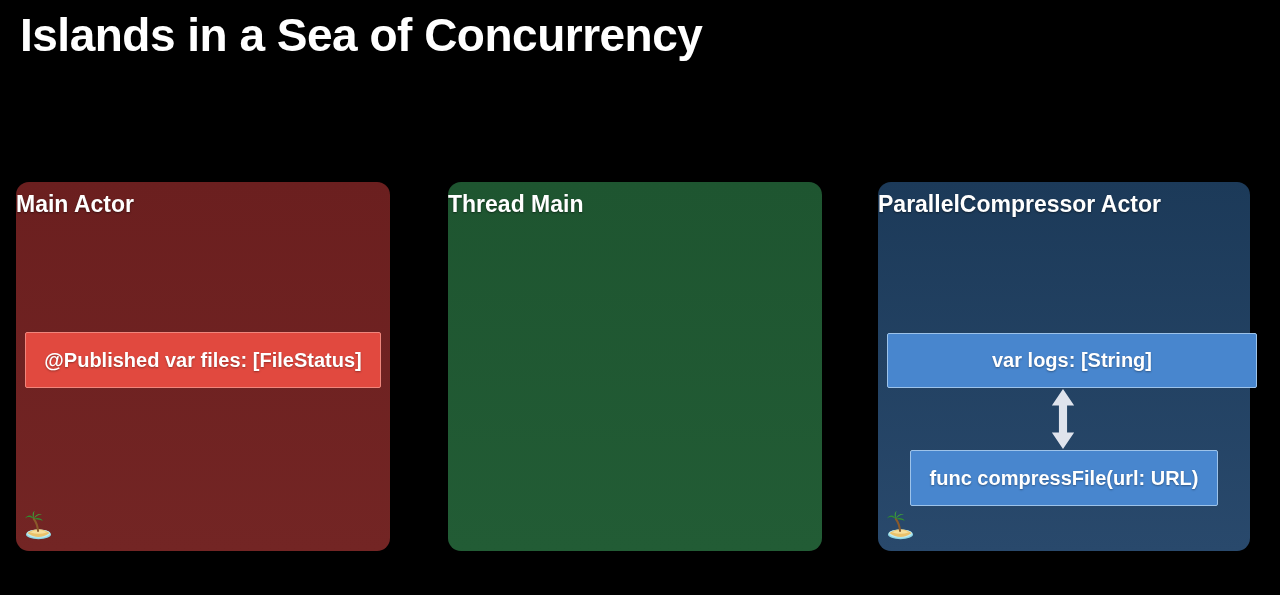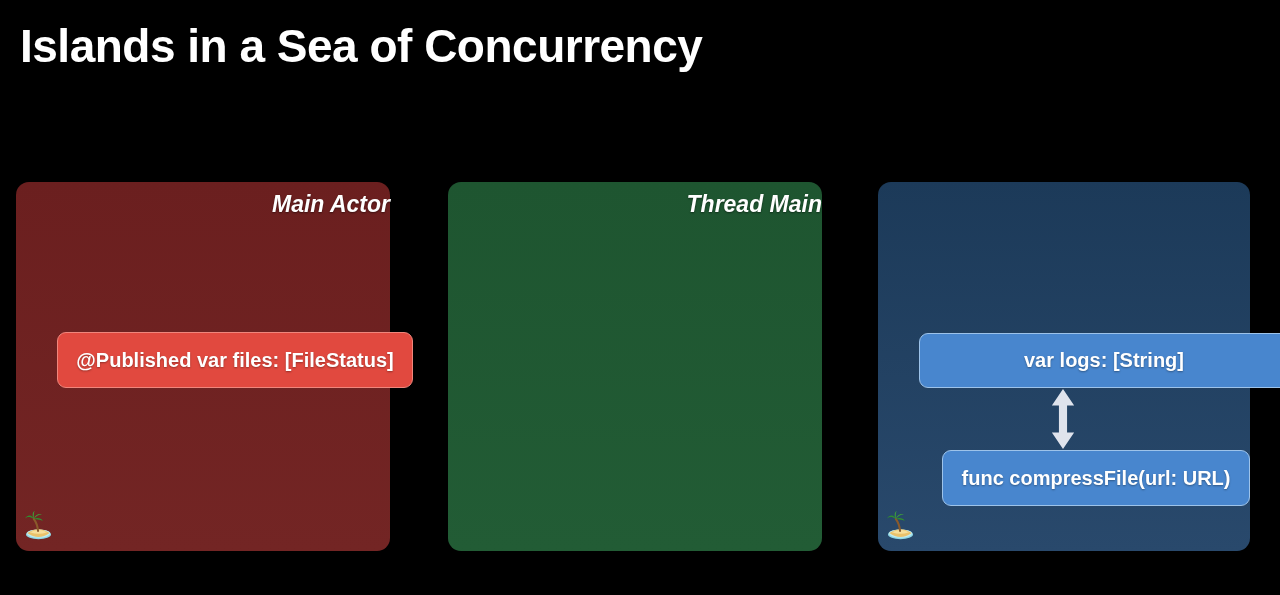--- a/index.html
+++ b/index.html
@@ -13,21 +13,20 @@
   }
   .slide-title {
     position: absolute;
     left: 20px;
     top: 8px;
     font-size: 46px;
     font-weight: 700;
     letter-spacing: -0.5px;
     color: #ffffff;
     text-shadow: 0 1px 2px rgba(0,0,0,0.5);
-    margin-top: 11px;
   }
   .island {
     position: absolute;
     top: 182px;
     height: 369px;
     border-radius: 13px;
     box-shadow: 0 2px 6px rgba(0,0,0,0.5);
   }
   .island-red {
     left: 16px;
@@ -42,39 +41,37 @@
   .island-blue {
     left: 878px;
     width: 372px;
     background: linear-gradient(180deg, #1C3A59 0%, #29496C 100%);
   }
   .island-title {
     position: absolute;
     top: 9px;
     left: 0;
     width: 100%;
-    text-align: right;
+    text-align: left;
     font-size: 23px;
     font-weight: 600;
     color: #ffffff;
     text-shadow: 0 1px 2px rgba(0,0,0,0.45);
-    font-style: italic;
   }
   .chip {
     position: absolute;
     display: flex;
     align-items: center;
     justify-content: center;
-    border-radius: 9px;
+    border-radius: 2px;
     font-size: 20px;
     font-weight: 600;
     color: #ffffff;
     text-shadow: 0 1px 2px rgba(0,0,0,0.35);
     white-space: nowrap;
-    margin-left: 32px;
   }
   .chip-red {
     left: 9px;
     top: 150px;
     width: 356px;
     height: 56px;
     background: #E1493F;
     border: 1.5px solid #F0867C;
   }
   .chip-blue {
@@ -127,20 +124,21 @@
     <path d="M12.5 11.5 C16.5 9.5 21 10.5 23 13.5 C19 12 15.5 11.8 12.5 11.5 Z" fill="#2F8F2F"></path>
     <path d="M12.5 11.5 C10.5 7.5 11 3.8 13.5 2 C12.2 5.2 12.5 8.4 12.5 11.5 Z" fill="#3CA43A"></path>
   </svg>
 </section>
 
 <section class="island island-green">
   <div class="island-title">Thread Main</div>
 </section>
 
 <section class="island island-blue">
+  <div class="island-title">ParallelCompressor Actor</div>
   <div class="chip chip-blue chip-logs">var logs: [String]</div>
   <svg class="double-arrow" viewBox="0 0 28 62" aria-hidden="true">
     <path d="M14 0 L25.5 17 L18.2 17 L18.2 45 L25.5 45 L14 62 L2.5 45 L9.8 45 L9.8 17 L2.5 17 Z" fill="#DFE3EC"></path>
   </svg>
   <div class="chip chip-blue chip-func">func compressFile(url: URL)</div>
   <svg class="island-emoji" viewBox="0 0 36 36" aria-hidden="true">
     <ellipse cx="18" cy="29.5" rx="14.5" ry="5.5" fill="#8FD8E6"></ellipse>
     <ellipse cx="18" cy="28.5" rx="13.5" ry="4.8" fill="#BFEAF2"></ellipse>
     <path d="M5 28 Q18 19 31 28 Q24.5 32.5 18 32.5 Q11.5 32.5 5 28 Z" fill="#EAC26B"></path>
     <path d="M8 27 Q18 21 28 27 Q18 30.5 8 27 Z" fill="#F6DF9B"></path>

